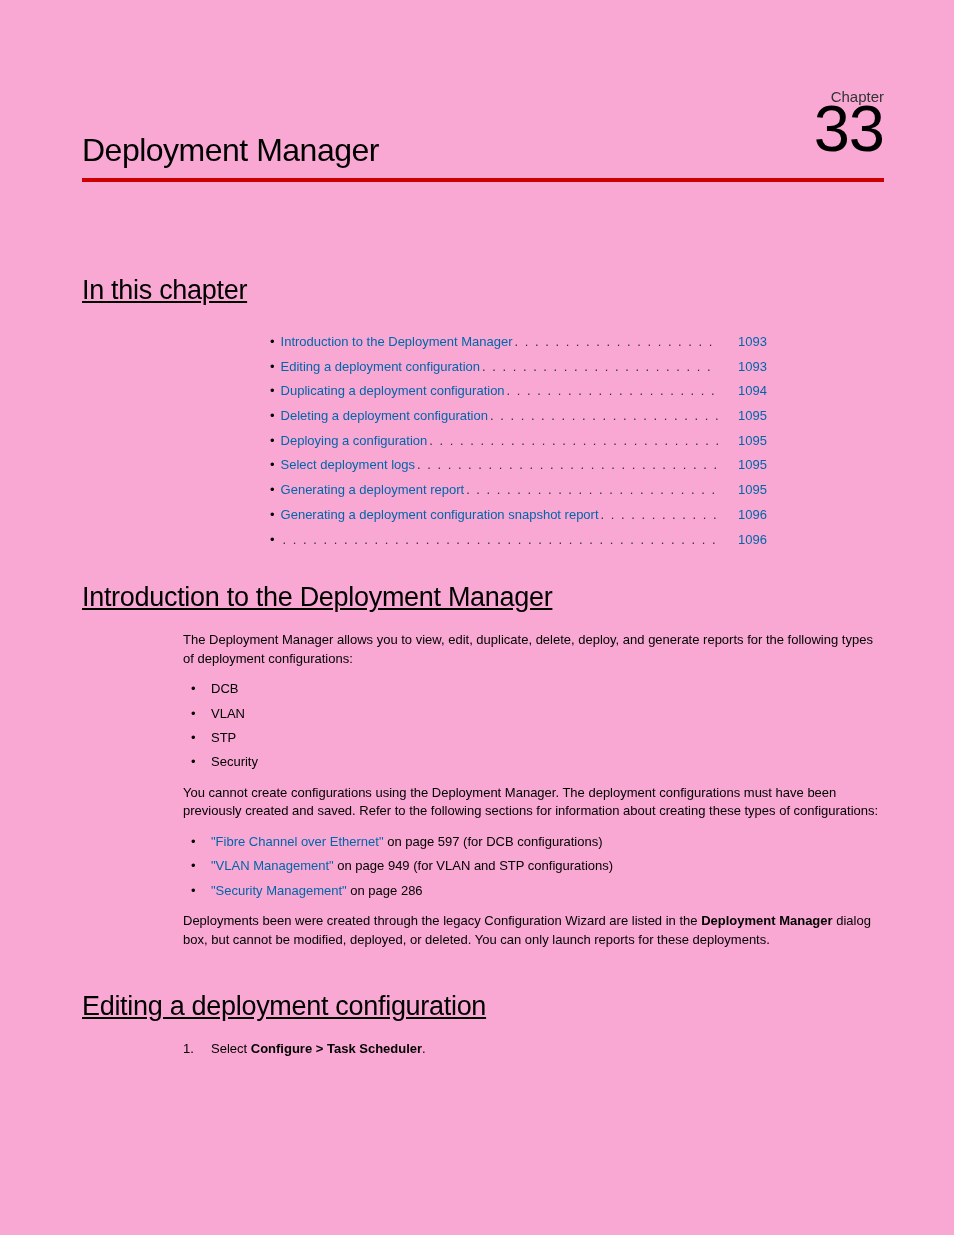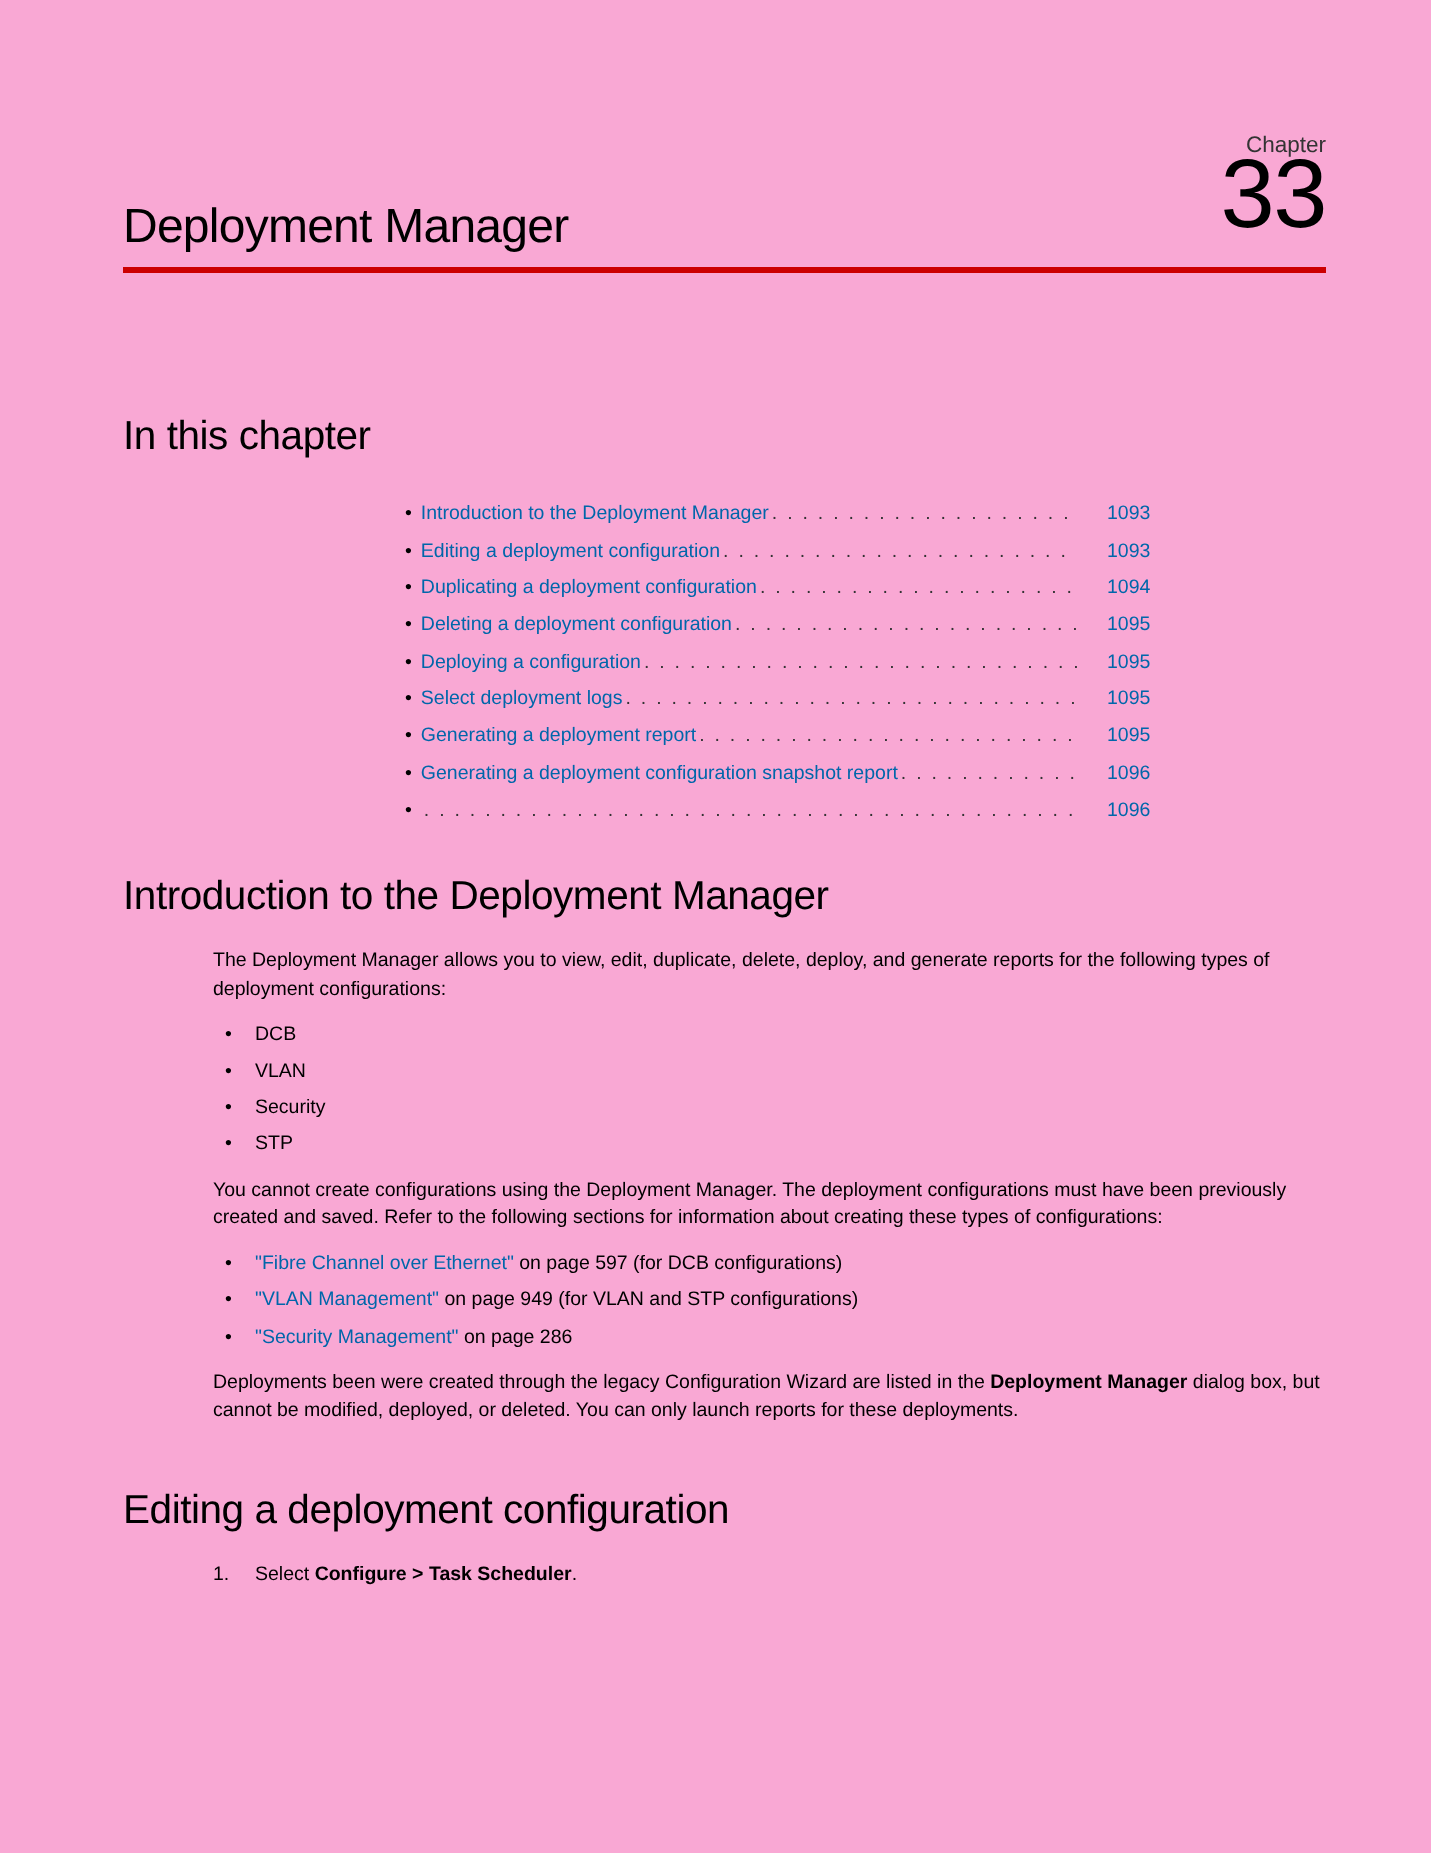--- a/index.html
+++ b/index.html
@@ -54,20 +54,21 @@
       height: 4px;
       background: #cc0000;
     }
     .section-h1 {
       font-family: "Arial Narrow", Arial, sans-serif;
       font-size: 27px;
       font-weight: normal;
       color: #000;
       letter-spacing: -0.3px;
       margin: 0;
+      text-decoration: underline;
     }
     .content {
       position: absolute;
       left: 82px;
       right: 70px;
       top: 275px;
     }
     .toc {
       margin-top: 24px;
       margin-left: 188px;
@@ -101,21 +102,21 @@
       content: ". . . . . . . . . . . . . . . . . . . . . . . . . . . . . . . . . . . . . . . . . . . . . . .";
     }
     .toc-page {
       color: #0066aa;
       flex: 0 0 auto;
       width: 40px;
       text-align: left;
       margin-left: 14px;
     }
     .body-block {
-      margin-left: 60px;
+      margin-left: 101px;
       margin-right: 0;
       font-size: 13px;
       line-height: 1.42;
       color: #000;
     }
     .para { margin: 0 0 12px 0; }
     .bullets {
       list-style: none;
       padding: 0;
       margin: 0 0 12px 0;
@@ -229,22 +230,22 @@
 
     <h2 class="section-h1">Introduction to the Deployment Manager</h2>
 
     <div class="gap-sm"></div>
 
     <div class="body-block">
       <p class="para">The Deployment Manager allows you to view, edit, duplicate, delete, deploy, and generate reports for the following types of deployment configurations:</p>
       <ul class="bullets">
         <li>DCB</li>
         <li>VLAN</li>
+        <li>STP</li>
         <li>Security</li>
-        <li>STP</li>
       </ul>
       <p class="para">You cannot create configurations using the Deployment Manager. The deployment configurations must have been previously created and saved. Refer to the following sections for information about creating these types of configurations:</p>
       <ul class="bullets">
         <li><span class="link">"Fibre Channel over Ethernet"</span><span> on page 597 (for DCB configurations)</span></li>
         <li><span class="link">"VLAN Management"</span><span> on page 949 (for VLAN and STP configurations)</span></li>
         <li><span class="link">"Security Management"</span><span> on page 286</span></li>
       </ul>
       <p class="para"><span>Deployments been were created through the legacy Configuration Wizard are listed in the </span><span class="bold">Deployment Manager</span><span> dialog box, but cannot be modified, deployed, or deleted. You can only launch reports for these deployments.</span></p>
     </div>
 

